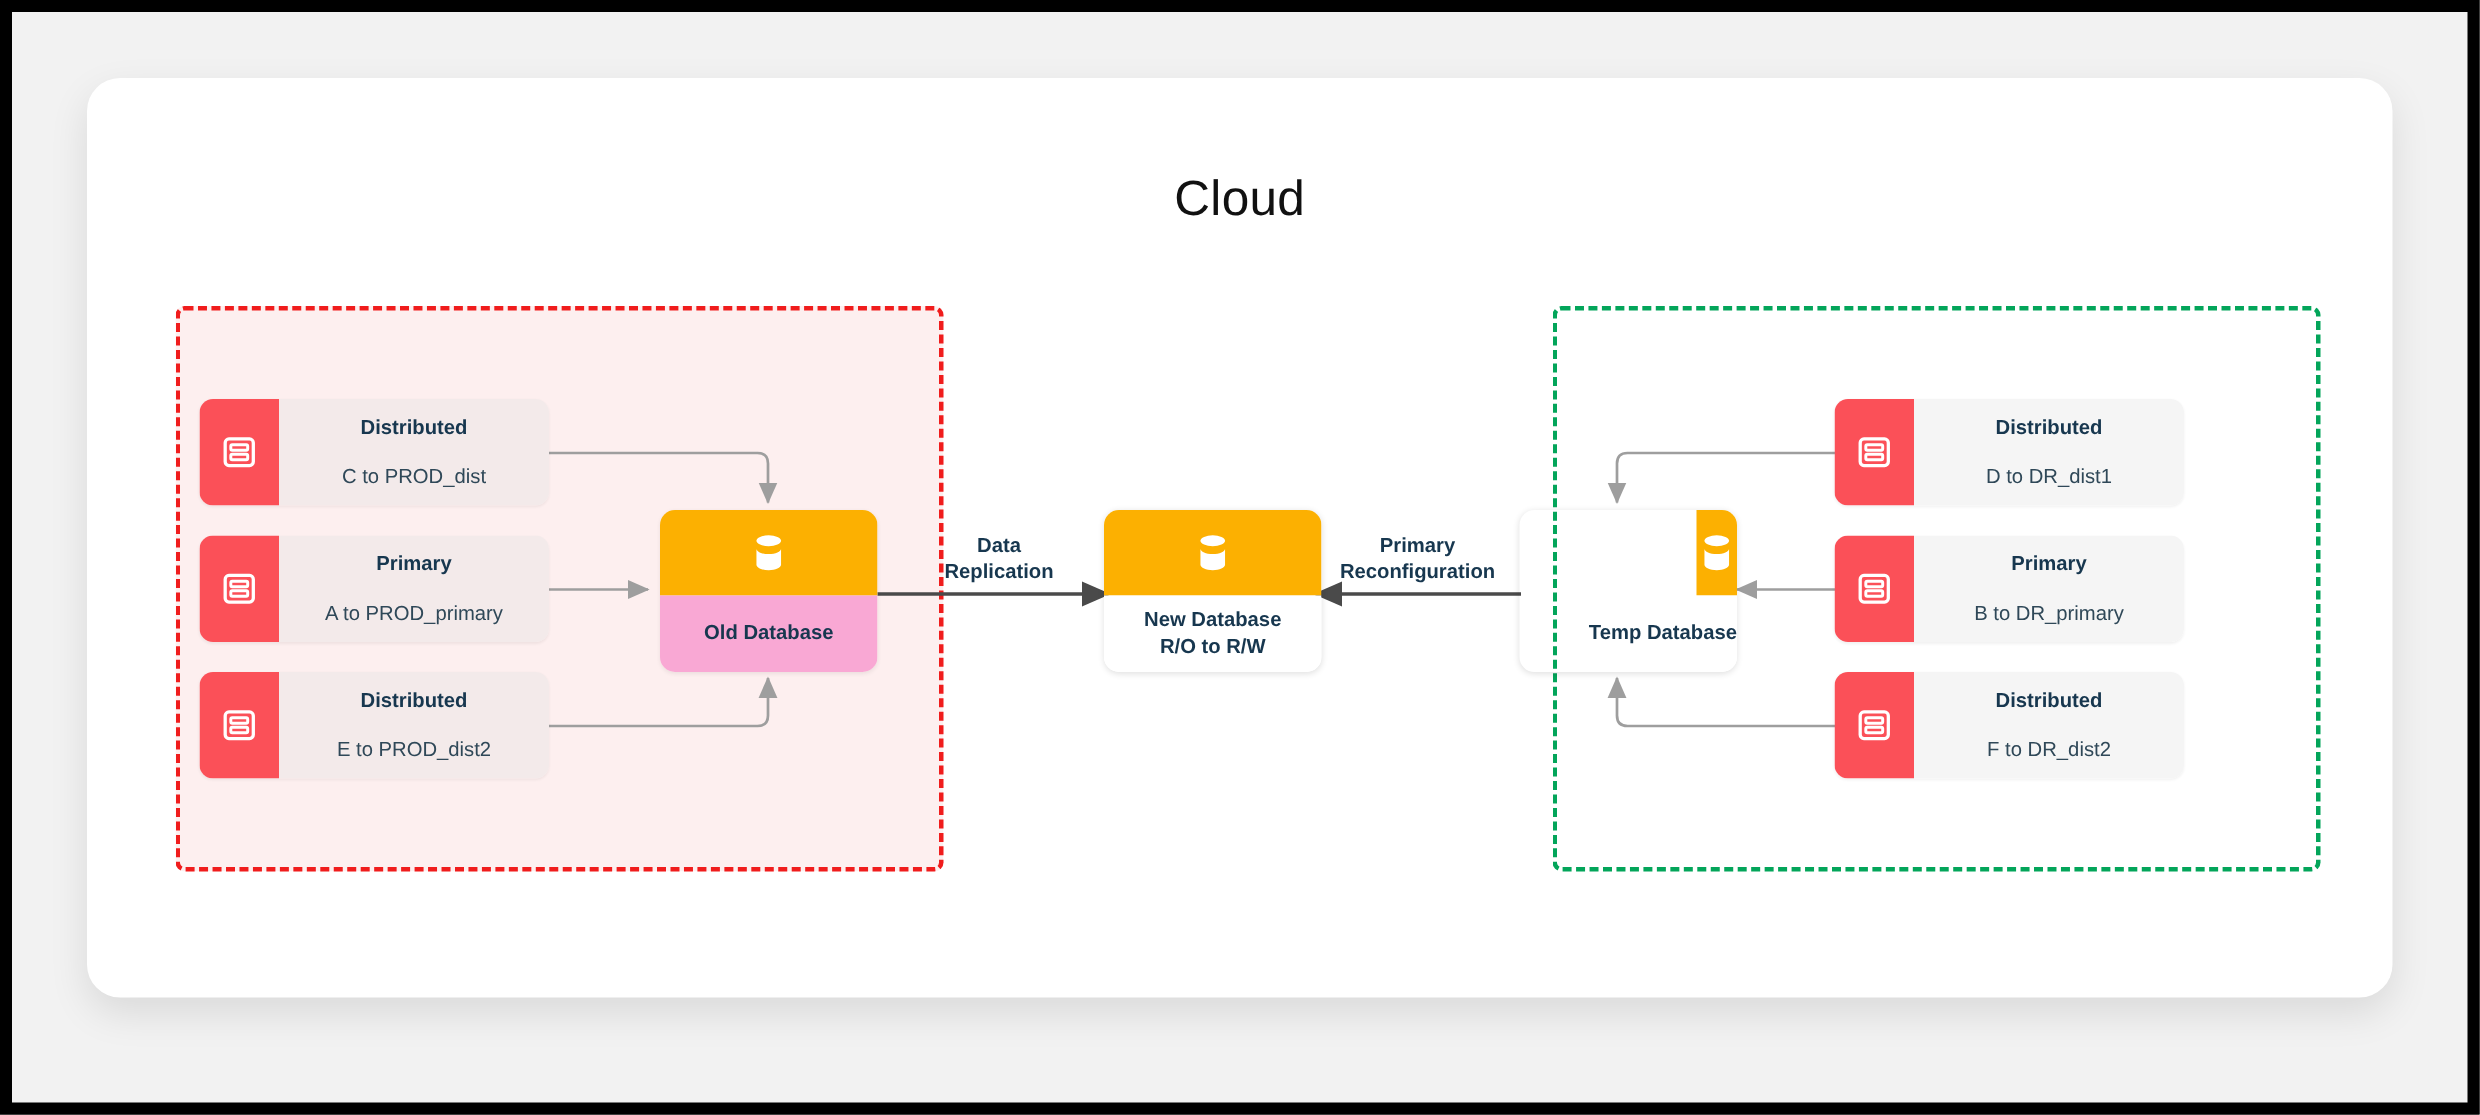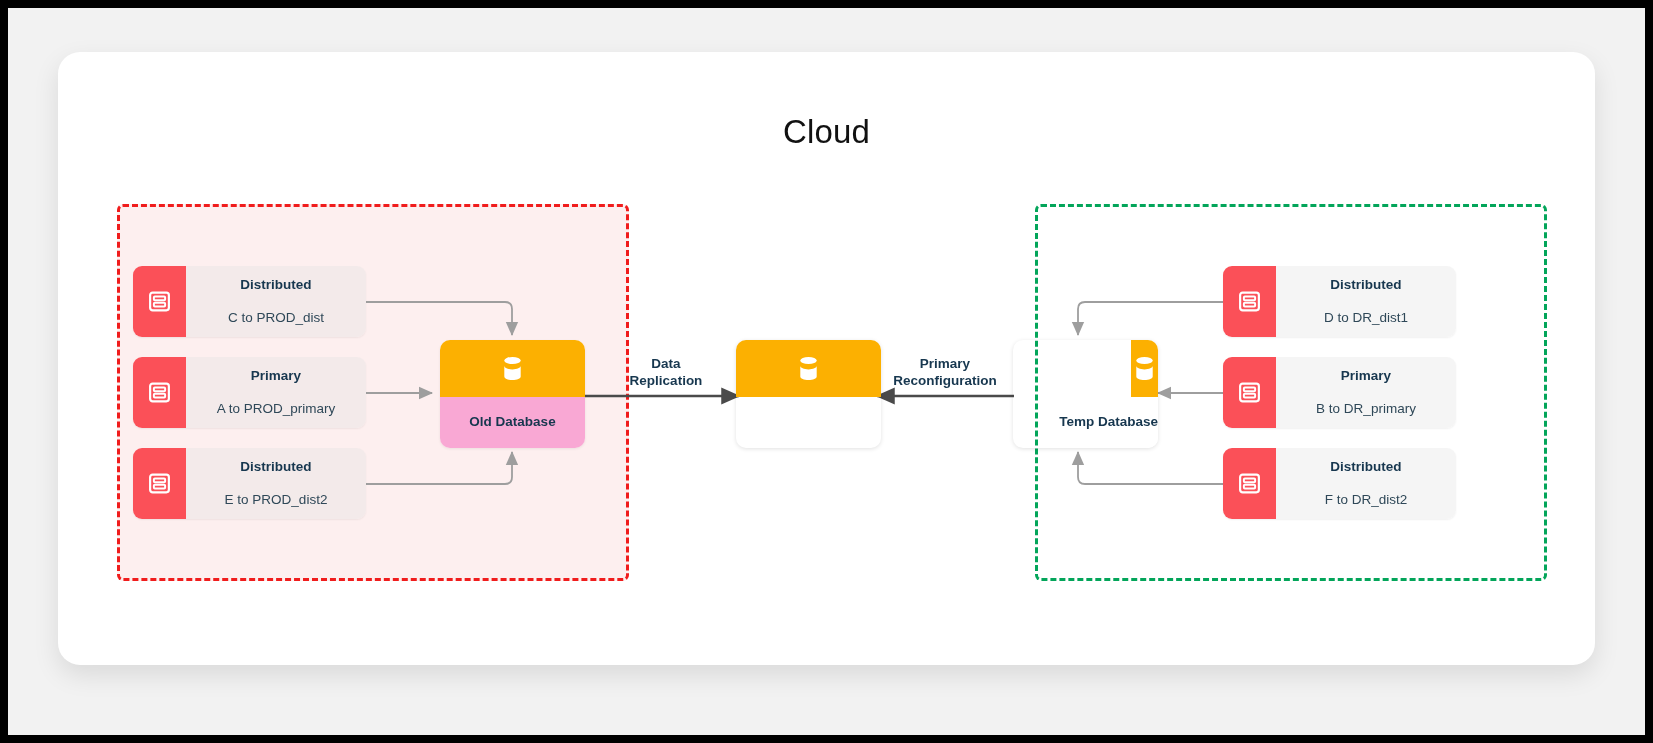--- a/index.html
+++ b/index.html
@@ -270,20 +270,24 @@
       <div>Replication</div>
     </div>
 
     <div class="db on-white" style="left:678px; top:288px;">
       <div class="db-head">
         <svg width="27" height="30" viewBox="0 0 26 30" aria-hidden="true">
           <ellipse cx="13" cy="6.5" rx="8.2" ry="3.6" fill="#ffffff"></ellipse>
           <path d="M4.8 11.8 L4.8 22.5 C4.8 24.5 8.5 26.1 13 26.1 C17.5 26.1 21.2 24.5 21.2 22.5 L21.2 11.8 C21.2 13.8 17.5 15.4 13 15.4 C8.5 15.4 4.8 13.8 4.8 11.8 Z" fill="#ffffff"></path>
         </svg>
       </div>
+      <div class="db-foot">
+        <div class="db-label">New Database</div>
+        <div class="db-label">R/O to R/W</div>
+      </div>
     </div>
 
     <div class="flow-label" style="left:817px; top:303px; width:140px;">
       <div>Primary</div>
       <div>Reconfiguration</div>
     </div>
 
     <div class="db on-white" style="left:955px; top:288px;align-items:flex-end;">
       <div class="db-head">
         <svg width="27" height="30" viewBox="0 0 26 30" aria-hidden="true">

